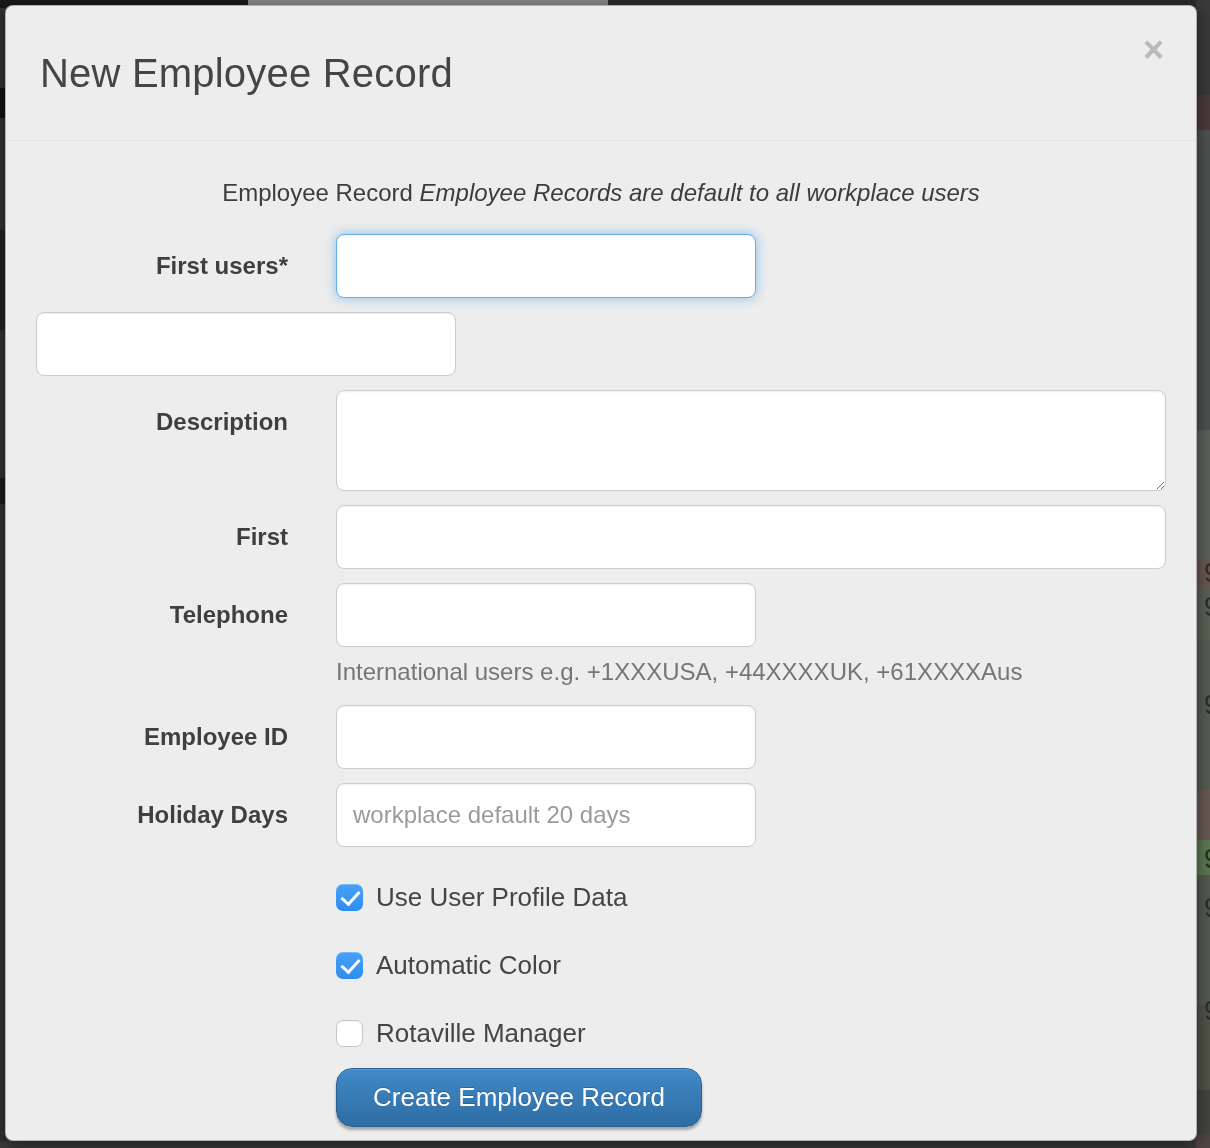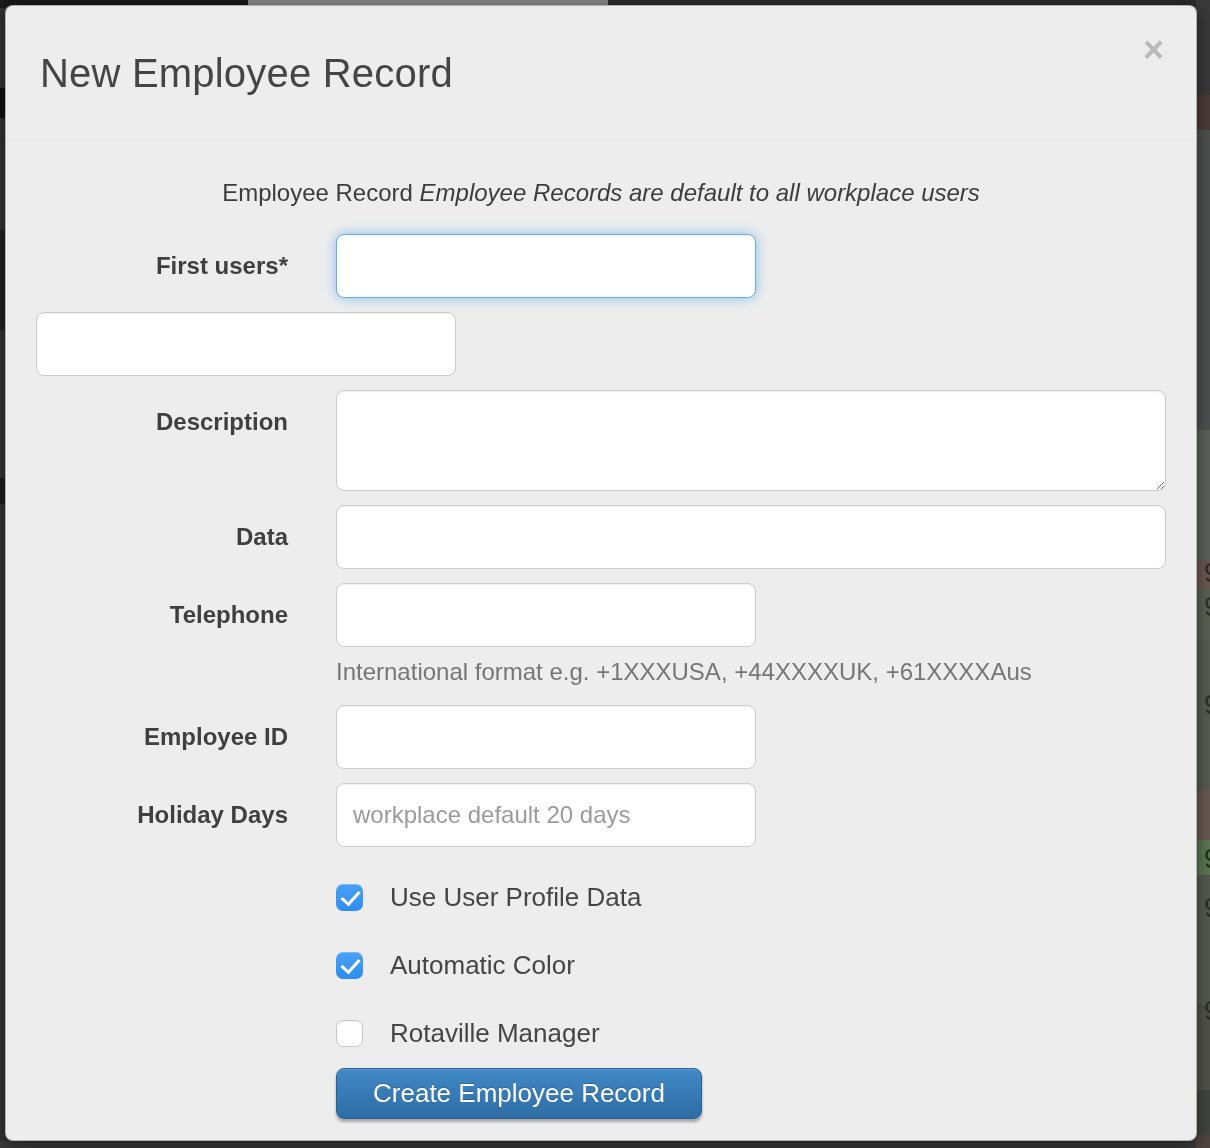--- a/index.html
+++ b/index.html
@@ -113,29 +113,29 @@
     position: absolute; left: 9px; top: 3px;
     width: 8px; height: 15px;
     border: solid #fff; border-width: 0 3.5px 3.5px 0;
     transform: rotate(42deg);
   }
   .checkbox.unchecked {
     background: #fff;
     border: 1px solid #c6c6c6;
     box-shadow: inset 0 1px 2px rgba(0,0,0,.05);
   }
-  .checkbox-label { margin-left: 27px; font-size: 26px; color: #454545; }
+  .checkbox-label { margin-left: 13px; font-size: 26px; color: #454545; }
 
   .submit-btn {
     display: block;
     margin-left: 300px; margin-top: -18px;
-    width: 366px; height: 51px;
+    width: 366px; height: 59px;
     background: linear-gradient(#4189c7, #2e6da4);
     border: 1px solid #296292;
-    border-radius: 8px;
+    border-radius: 16px;
     color: #fff; font-size: 26px;
     font-family: "Liberation Sans", "DejaVu Sans", sans-serif;
     text-shadow: 0 -1px 0 rgba(0,0,0,.2);
     box-shadow: 0 3px 3px rgba(0,0,0,.3), inset 0 1px 0 rgba(255,255,255,.15);
     cursor: pointer;
   }
 </style>
 </head>
 <body>
 
@@ -203,31 +203,31 @@
     </div>
 
     <div class="form-row">
       <label class="control-label">Description</label>
       <div class="control-col">
         <textarea class="form-textarea" style=""></textarea>
       </div>
     </div>
 
     <div class="form-row">
-      <label class="control-label">Data</label>
+      <label class="control-label">First</label>
       <div class="control-col">
         <input type="text" class="form-input" style="">
       </div>
     </div>
 
     <div class="form-row" style="margin-bottom:0">
       <label class="control-label">Telephone</label>
       <div class="control-col">
         <input type="text" class="form-input narrow" style="">
-        <div class="help-block">International format e.g. +1XXXUSA, +44XXXXUK, +61XXXXAus</div>
+        <div class="help-block">International users e.g. +1XXXUSA, +44XXXXUK, +61XXXXAus</div>
       </div>
     </div>
 
     <div class="form-row">
       <label class="control-label">Employee ID</label>
       <div class="control-col">
         <input type="text" class="form-input narrow" style="">
       </div>
     </div>
 

